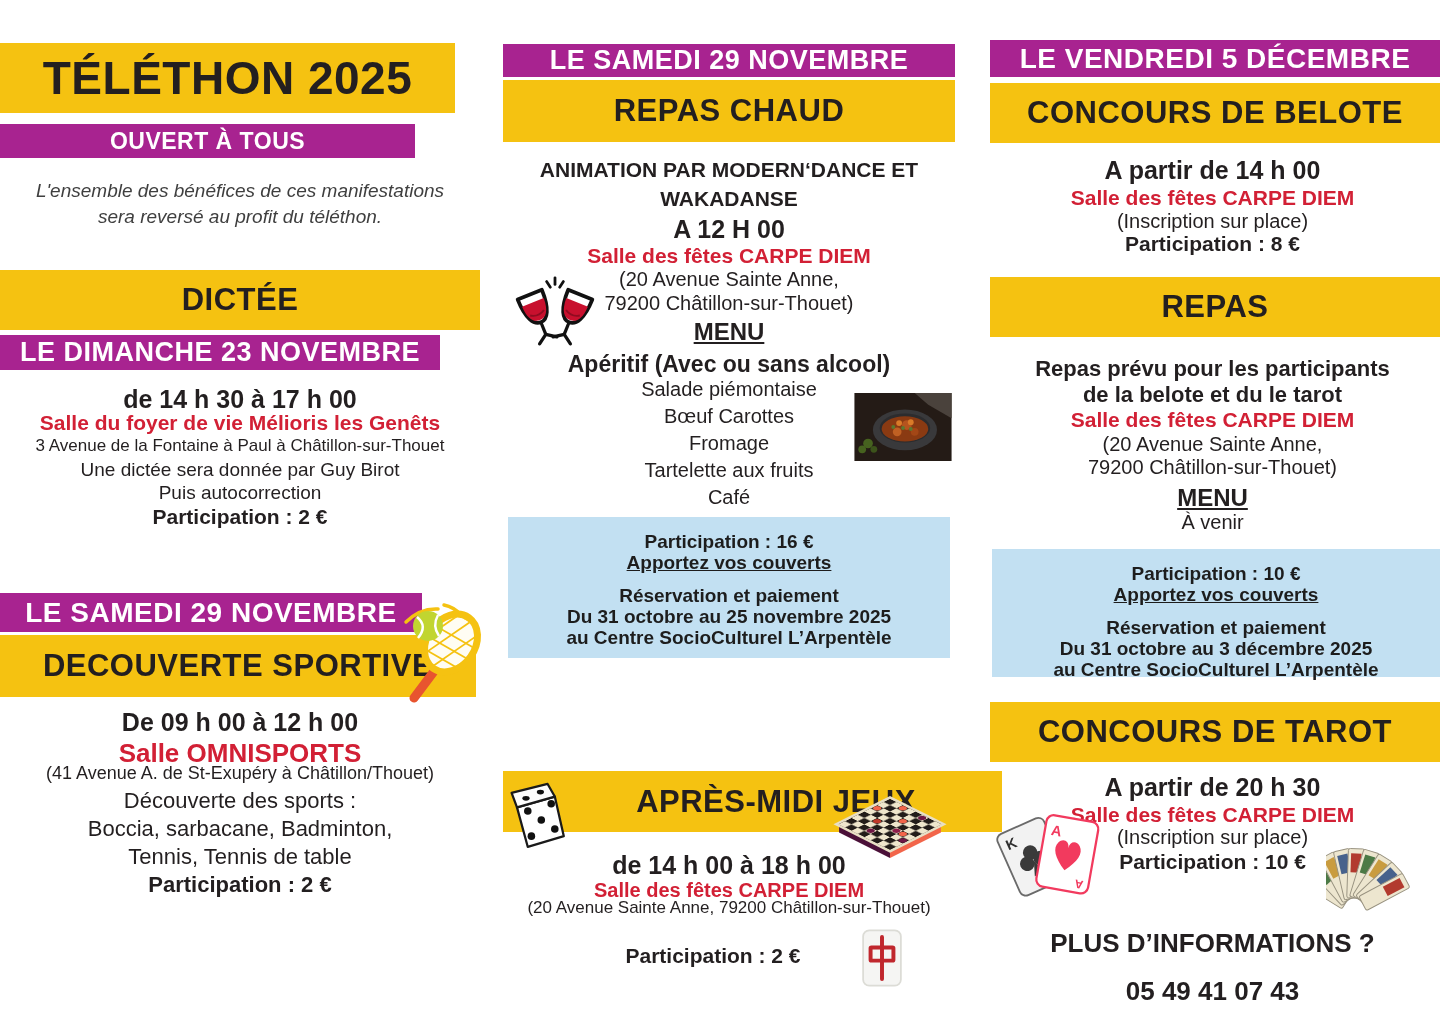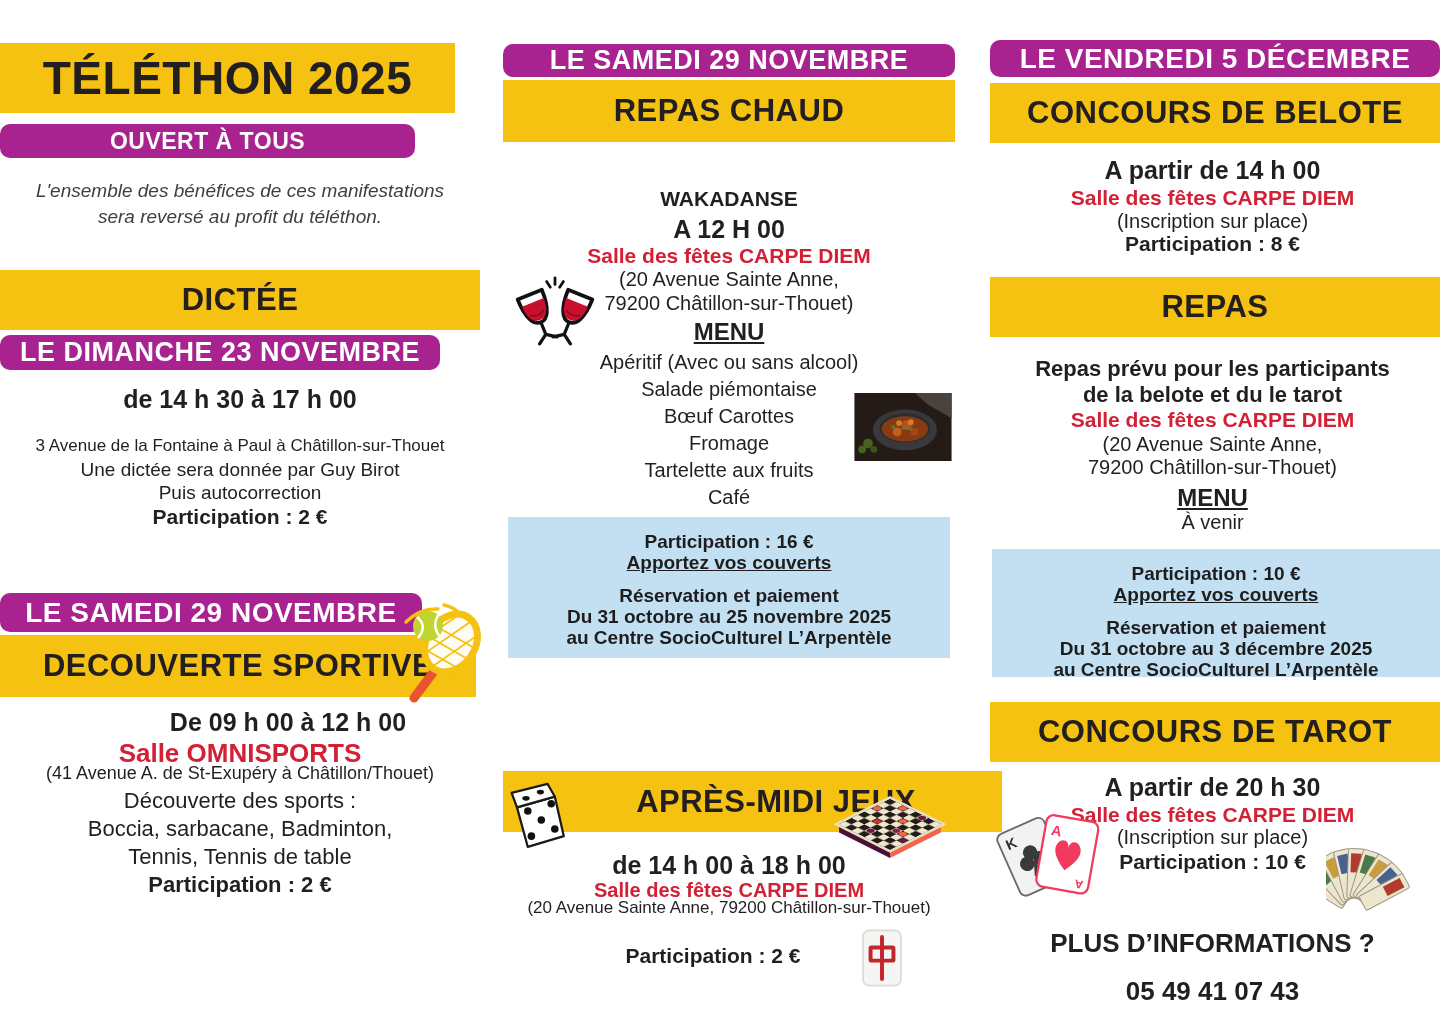--- a/index.html
+++ b/index.html
@@ -1,21 +1,21 @@
 <!DOCTYPE html>
 <html><head>
 <meta charset="utf-8">
 <style>
   html,body{margin:0;padding:0;background:#fff;}
   .page{position:relative;width:1440px;height:1018px;background:#ffffff;overflow:hidden;
         font-family:"Liberation Sans",sans-serif;color:#231F20;}
   .abs{position:absolute;}
   .ctr{text-align:center;}
   .banner-y{background:#F5C211;color:#231F20;font-weight:800;display:flex;align-items:center;justify-content:center;letter-spacing:.5px;}
-  .banner-p{background:#A82390;color:#ffffff;font-weight:800;display:flex;align-items:center;justify-content:center;letter-spacing:.5px;border-radius:10px;}
+  .banner-p{background:#A82390;color:#ffffff;font-weight:800;display:flex;align-items:center;justify-content:center;letter-spacing:.5px;}
   .red{color:#D22035;font-weight:700;}
   .b{font-weight:700;}
   .xb{font-weight:800;}
   .u{text-decoration:underline;}
   .it{font-style:italic;color:#3F3F3F;}
   .blue-box{background:#C2E0F2;color:#1D1D1D;font-weight:700;text-align:center;font-size:19px;line-height:21px;box-sizing:border-box;padding-top:14px;}
   .red-box{background:#D8142F;color:#ffffff;font-weight:700;text-align:center;font-size:20px;line-height:24px;display:flex;flex-direction:column;justify-content:center;}
   .gap12{height:12px;}
   .line{line-height:1.18;}
 </style>
@@ -25,20 +25,21 @@
 <div class="page">
 
   <div class="abs banner-y" style="left:0;top:43;top:43px;width:455px;height:70px;font-size:46px;">TÉLÉTHON 2025</div>
   <div class="abs banner-p" style="left:0;top:124px;width:415px;height:34px;font-size:23px;">OUVERT À TOUS</div>
   <div class="abs ctr it line" style="left:0;top:180px;width:480px;font-size:19px;">L'ensemble des bénéfices de ces manifestations</div>
   <div class="abs ctr it line" style="left:0;top:206px;width:480px;font-size:19px;">sera reversé au profit du téléthon.</div>
 
   <div class="abs banner-y" style="left:0;top:270px;width:480px;height:60px;font-size:31px;">DICTÉE</div>
   <div class="abs banner-p" style="left:0;top:335px;width:440px;height:35px;font-size:27px;">LE DIMANCHE 23 NOVEMBRE</div>
   <div class="abs ctr b line" style="left:0;top:385px;width:480px;font-size:25px;">de 14 h 30 à 17 h 00</div>
+  <div class="abs ctr red line" style="left:0;top:411px;width:480px;font-size:21px;">Salle du foyer de vie Mélioris les Genêts</div>
   <div class="abs ctr line" style="left:0;top:436px;width:480px;font-size:17px;">3 Avenue de la Fontaine à Paul à Châtillon-sur-Thouet</div>
   <div class="abs ctr line" style="left:0;top:459px;width:480px;font-size:19px;">Une dictée sera donnée par Guy Birot</div>
   <div class="abs ctr line" style="left:0;top:482px;width:480px;font-size:19px;">Puis autocorrection</div>
   <div class="abs ctr b line" style="left:0;top:505px;width:480px;font-size:21px;">Participation : 2 €</div>
 
   <div class="abs banner-p" style="left:0;top:593px;width:422px;height:39px;font-size:28px;">LE SAMEDI 29 NOVEMBRE</div>
   <div class="abs banner-y" style="left:0;top:635px;width:476px;height:62px;font-size:31px;">DECOUVERTE SPORTIVE</div>
 
   <svg class="abs" style="left:388px;top:598px;width:100px;height:110px;" viewBox="0 0 100 110">
     <defs>
@@ -59,37 +60,38 @@
       <line x1="95" y1="15" x2="30" y2="60"></line>
         <line x1="100" y1="30" x2="35" y2="75"></line>
       <line x1="88" y1="5" x2="23" y2="50"></line>
         <line x1="100" y1="47" x2="40" y2="88"></line>
     </g>
     <circle cx="40" cy="28" r="15" fill="#C1D530"></circle>
     <path d="M29,19 Q40,28 30,40" stroke="#ffffff" stroke-width="2.5" fill="none"></path>
     <path d="M50,17 Q44,28 51,38" stroke="#ffffff" stroke-width="2.5" fill="none"></path>
   </svg>
 
-  <div class="abs ctr b line" style="left:0;top:708px;width:480px;font-size:25px;padding-left:48px;">De 09 h 00 à 12 h 00</div>
+  <div class="abs ctr b line" style="left:0;top:708px;width:480px;font-size:25px;">De 09 h 00 à 12 h 00</div>
   <div class="abs ctr red line" style="left:0;top:738px;width:480px;font-size:26px;">Salle OMNISPORTS</div>
   <div class="abs ctr line" style="left:0;top:763px;width:480px;font-size:18px;">(41 Avenue A. de St-Exupéry à Châtillon/Thouet)</div>
   <div class="abs ctr line" style="left:0;top:788px;width:480px;font-size:22px;">Découverte des sports :</div>
   <div class="abs ctr line" style="left:0;top:816px;width:480px;font-size:22px;">Boccia, sarbacane, Badminton,</div>
   <div class="abs ctr line" style="left:0;top:844px;width:480px;font-size:22px;">Tennis, Tennis de table</div>
   <div class="abs ctr b line" style="left:0;top:872px;width:480px;font-size:22px;">Participation : 2 €</div>
 
   <div class="abs banner-p" style="left:503px;top:44px;width:452px;height:33px;font-size:27px;">LE SAMEDI 29 NOVEMBRE</div>
   <div class="abs banner-y" style="left:503px;top:80px;width:452px;height:62px;font-size:31px;">REPAS CHAUD</div>
+  <div class="abs ctr b line" style="left:503px;top:158px;width:452px;font-size:21px;">ANIMATION PAR MODERN‘DANCE ET</div>
   <div class="abs ctr b line" style="left:503px;top:187px;width:452px;font-size:21px;">WAKADANSE</div>
   <div class="abs ctr b line" style="left:503px;top:215px;width:452px;font-size:25px;">A 12 H 00</div>
   <div class="abs ctr red line" style="left:503px;top:244px;width:452px;font-size:21px;">Salle des fêtes CARPE DIEM</div>
   <div class="abs ctr line" style="left:503px;top:268px;width:452px;font-size:20px;">(20 Avenue Sainte Anne,</div>
   <div class="abs ctr line" style="left:503px;top:292px;width:452px;font-size:20px;">79200 Châtillon-sur-Thouet)</div>
   <div class="abs ctr b u line" style="left:503px;top:318px;width:452px;font-size:24px;">MENU</div>
-  <div class="abs ctr line" style="left:503px;top:351px;width:452px;font-size:20px;">Apéritif (Avec ou sans alcool)</div>
+  <div class="abs ctr line" style="left:503px;top:351px;width:452px;font-size:23px;font-weight:bold;">Apéritif (Avec ou sans alcool)</div>
   <div class="abs ctr line" style="left:503px;top:378px;width:452px;font-size:20px;">Salade piémontaise</div>
   <div class="abs ctr line" style="left:503px;top:405px;width:452px;font-size:20px;">Bœuf Carottes</div>
   <div class="abs ctr line" style="left:503px;top:432px;width:452px;font-size:20px;">Fromage</div>
   <div class="abs ctr line" style="left:503px;top:459px;width:452px;font-size:20px;">Tartelette aux fruits</div>
   <div class="abs ctr line" style="left:503px;top:486px;width:452px;font-size:20px;">Café</div>
 
   <svg class="abs" style="left:502px;top:276px;width:106px;height:82px;" viewBox="0 0 110 88">
     <g transform="rotate(-22 38 45)">
       <path d="M24,18 L52,18 C52,40 46,50 38,50 C30,50 24,40 24,18 Z" fill="#ffffff" stroke="#111111" stroke-width="4" stroke-linejoin="round"></path>
       <path d="M25.5,27 L50.5,27 C50,42 45,47.5 38,47.5 C31,47.5 26,42 25.5,27 Z" fill="#C8102E"></path>

